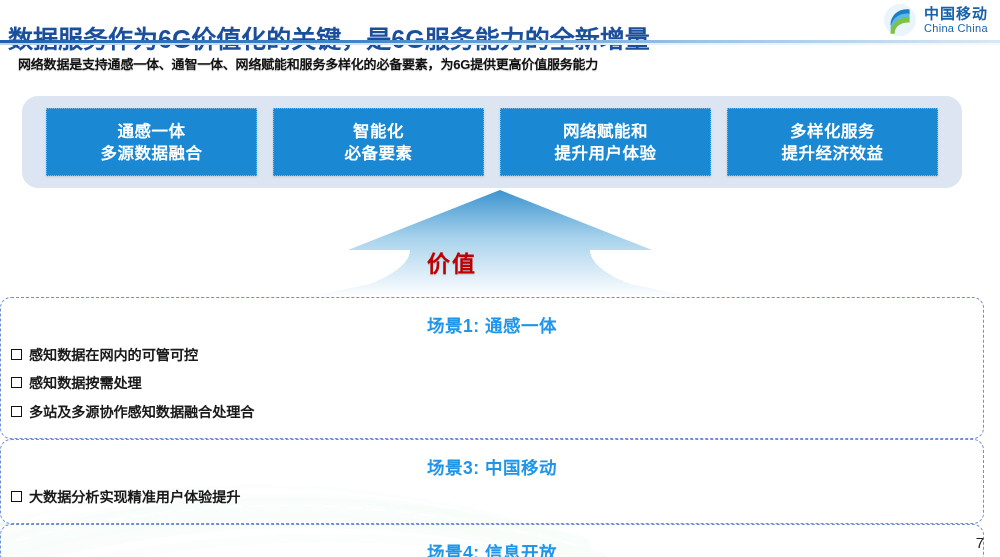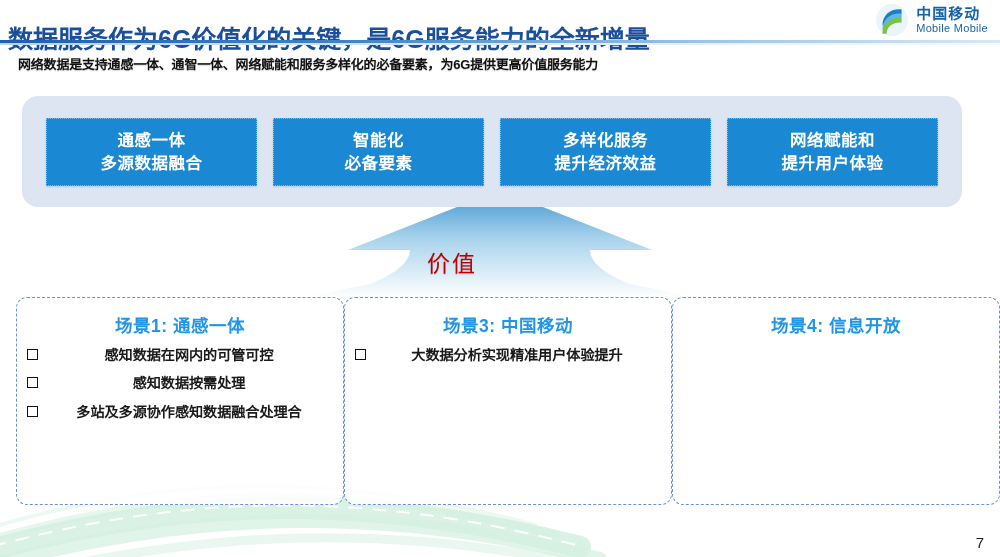--- a/index.html
+++ b/index.html
@@ -46,67 +46,67 @@
   
   .subtitle{
     position:absolute;left:18px;top:54px;width:970px;
     font-size:13px;font-weight:bold;color:#111;
     letter-spacing:-.2px;white-space:nowrap;z-index:3;
     text-shadow:0 1px 1px rgba(160,160,160,.45);
   }
 
   
   .pillars-panel{
-    position:absolute;left:22px;top:96px;width:940px;height:111px;
+    position:absolute;left:22px;top:96px;width:940px;height:92px;
     background:#dce5f1;border-radius:16px;z-index:2;
     display:flex;align-items:center;justify-content:space-between;
     padding:0 16px;box-sizing:border-box;
   }
   .pillar{
     flex:1 1 0;margin:0 8px;height:66px;background:#1a88d2;
     border:1px dotted #7fb9e0;
     display:flex;flex-direction:column;align-items:center;justify-content:center;
     color:#fff;font-weight:bold;font-size:16.5px;line-height:1.35;
     box-shadow:0 1px 2px rgba(0,0,0,.12);
   }
   .pillar span{display:block;white-space:nowrap;letter-spacing:.5px;}
 
   
   .arrow-wrap{position:absolute;left:300px;top:188px;width:400px;height:110px;z-index:1;}
   .value-label{
     position:absolute;left:0;top:245px;width:904px;text-align:center;
-    font-size:23px;font-weight:normal;color:#c00000;z-index:4;
+    font-size:23px;font-weight:bold;color:#c00000;z-index:4;
     text-shadow:0 1px 1px rgba(0,0,0,.18);letter-spacing:2px;
   }
 
   
   .cards{
-    position:absolute;left:16px;top:297px;width:984px;height:208px;
-    display:flex;z-index:3;
+    position:absolute;left:0;top:297px;width:984px;height:208px;
+    display:flex;z-index:3;flex-direction:column;
   }
   .card{
     flex:1 1 0;background:rgba(255,255,255,.82);
     border:1.5px dashed #6f8fd6;border-radius:11px;
     box-sizing:border-box;padding:10px 10px 8px 10px;
   }
   .card-title{
     text-align:center;font-size:17.5px;font-weight:bold;color:#2196e8;
     margin:4px 0 8px 0;letter-spacing:.5px;white-space:nowrap;
   }
   .bullets{margin:0;padding:0;list-style:none;}
   .bullets li{
     display:flex;align-items:flex-start;gap:7px;
     font-size:14.2px;font-weight:bold;color:#1a1a1a;line-height:1.5;
     margin-bottom:7px;letter-spacing:-.1px;
   }
   .bullets li .bx{
     flex:0 0 11px;width:11px;height:11px;margin-top:4px;
     border:1.6px solid #111;box-sizing:border-box;background:transparent;
   }
-  .bullets li .btxt{flex:1 1 auto;text-align:center;}
+  .bullets li .btxt{flex:1 1 auto;}
 
   
   .page-num{
     position:absolute;right:16px;bottom:6px;
     font-size:15px;color:#222;font-weight:normal;z-index:5;
   }
 </style>
 </head>
 <body>
 
@@ -132,43 +132,43 @@
 
     <div class="logo">
       <svg class="logo-mark" viewBox="0 0 64 64">
         <circle cx="32" cy="32" r="30" fill="#eaf4fb"></circle>
         <path d="M14 42 C 14 22, 30 10, 50 12 L 50 21 C 34 20, 22 28, 22 42 Z" fill="#1c7ec4"></path>
         <path d="M14 50 C 14 30, 30 18, 50 20 L 50 29 C 34 28, 22 36, 22 50 Z" fill="#5cb9e2"></path>
         <path d="M14 58 C 14 38, 30 26, 50 28 L 50 37 C 34 36, 22 44, 22 58 Z" fill="#7dc242"></path>
       </svg>
       <div class="logo-text">
         <div class="logo-cn">中国移动</div>
-        <div class="logo-en">Mobile Mobile</div>
+        <div class="logo-en">China China</div>
       </div>
     </div>
   </div>
 
   <div class="subtitle">网络数据是支持通感一体、通智一体、网络赋能和服务多样化的必备要素，为6G提供更高价值服务能力</div>
 
   <div class="pillars-panel">
     <div class="pillar">
       <span>通感一体</span>
       <span>多源数据融合</span>
     </div>
     <div class="pillar">
       <span>智能化</span>
       <span>必备要素</span>
     </div>
     <div class="pillar">
+      <span>网络赋能和</span>
+      <span>提升用户体验</span>
+    </div>
+    <div class="pillar">
       <span>多样化服务</span>
       <span>提升经济效益</span>
-    </div>
-    <div class="pillar">
-      <span>网络赋能和</span>
-      <span>提升用户体验</span>
     </div>
   </div>
 
   <div class="arrow-wrap">
     <svg width="400" height="110" viewBox="0 0 400 110">
       <defs>
         <linearGradient id="arrGrad" x1="0" y1="0" x2="0" y2="1">
           <stop offset="0%" stop-color="#3d94cf"></stop>
           <stop offset="45%" stop-color="#a9d3ec"></stop>
           <stop offset="100%" stop-color="#ffffff"></stop>

